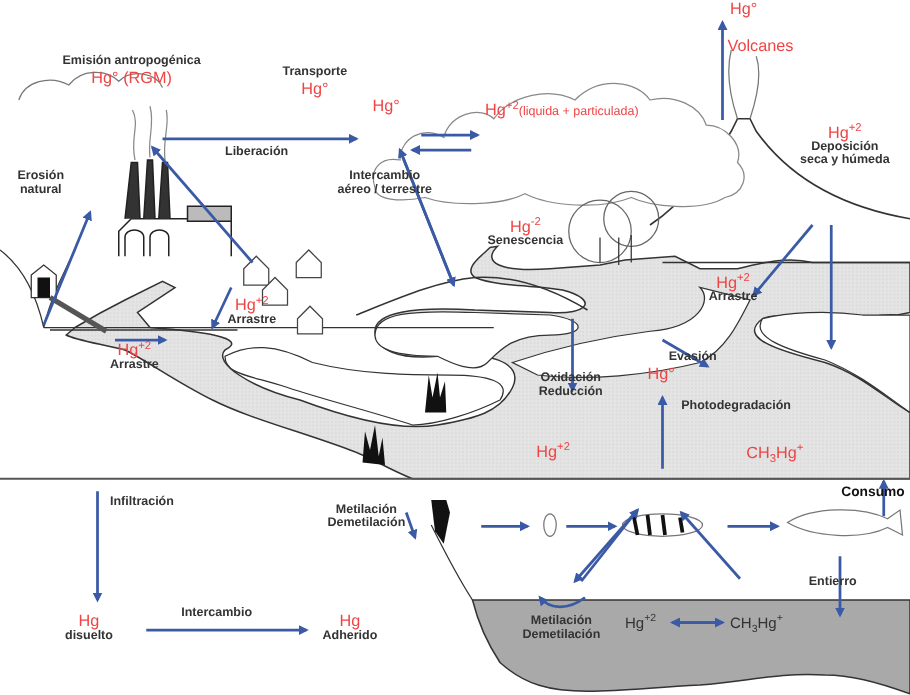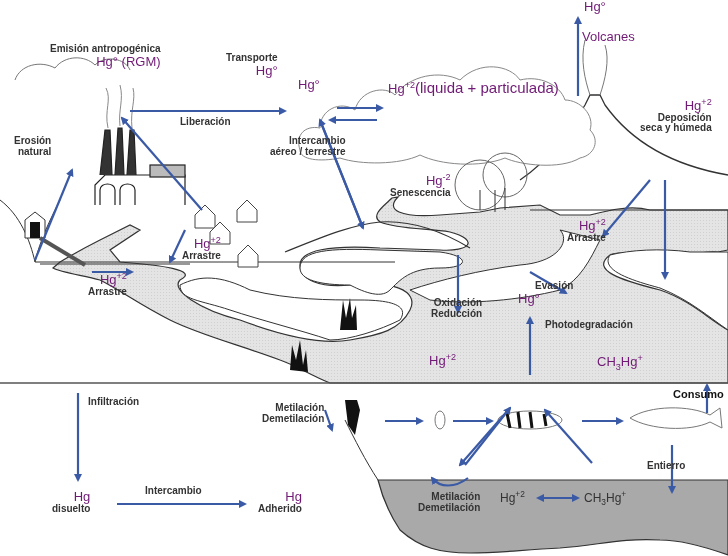--- a/index.html
+++ b/index.html
@@ -1,25 +1,25 @@
 <!DOCTYPE html>
 <html><head>
 <meta charset="utf-8">
 <style>
   html, body { margin:0; padding:0; background:#ffffff; }
   body { width:728px; height:556px; overflow:hidden; position:relative; font-family:"Liberation Sans", sans-serif; }
   #stage { position:absolute; left:0; top:0; width:728px; height:556px; }
   .lbl { position:absolute; color:#222; white-space:nowrap; line-height:1.05; text-align:center; }
-  .b { font-weight:bold; font-size:10px; color:#333;text-align:right; }
-  .hg { font-size:13px; color:#701a75; }
+  .b { font-weight:bold; font-size:10px; color:#333; }
+  .hg { font-size:13px; color:#ef4444; }
   .hgs { font-size:12px; color:#333; }
   .blk { font-weight:bold; font-size:11px; color:#111; }
   sup { font-size:70%; }
   sub { font-size:70%; }
-  .small { font-size:15px; }
+  .small { font-size:10px; }
 </style>
 </head>
 <body>
 
 <div id="stage">
 <svg width="728" height="556" viewBox="0 0 728 556" xmlns="http://www.w3.org/2000/svg" style="position:absolute;left:0;top:0">
   <defs>
     <marker id="ah" markerWidth="8" markerHeight="8" refX="6" refY="4" orient="auto" markerUnits="userSpaceOnUse">
       <path d="M0,0 L8,4 L0,8 Z" fill="#3b5aa6"></path>
     </marker>

